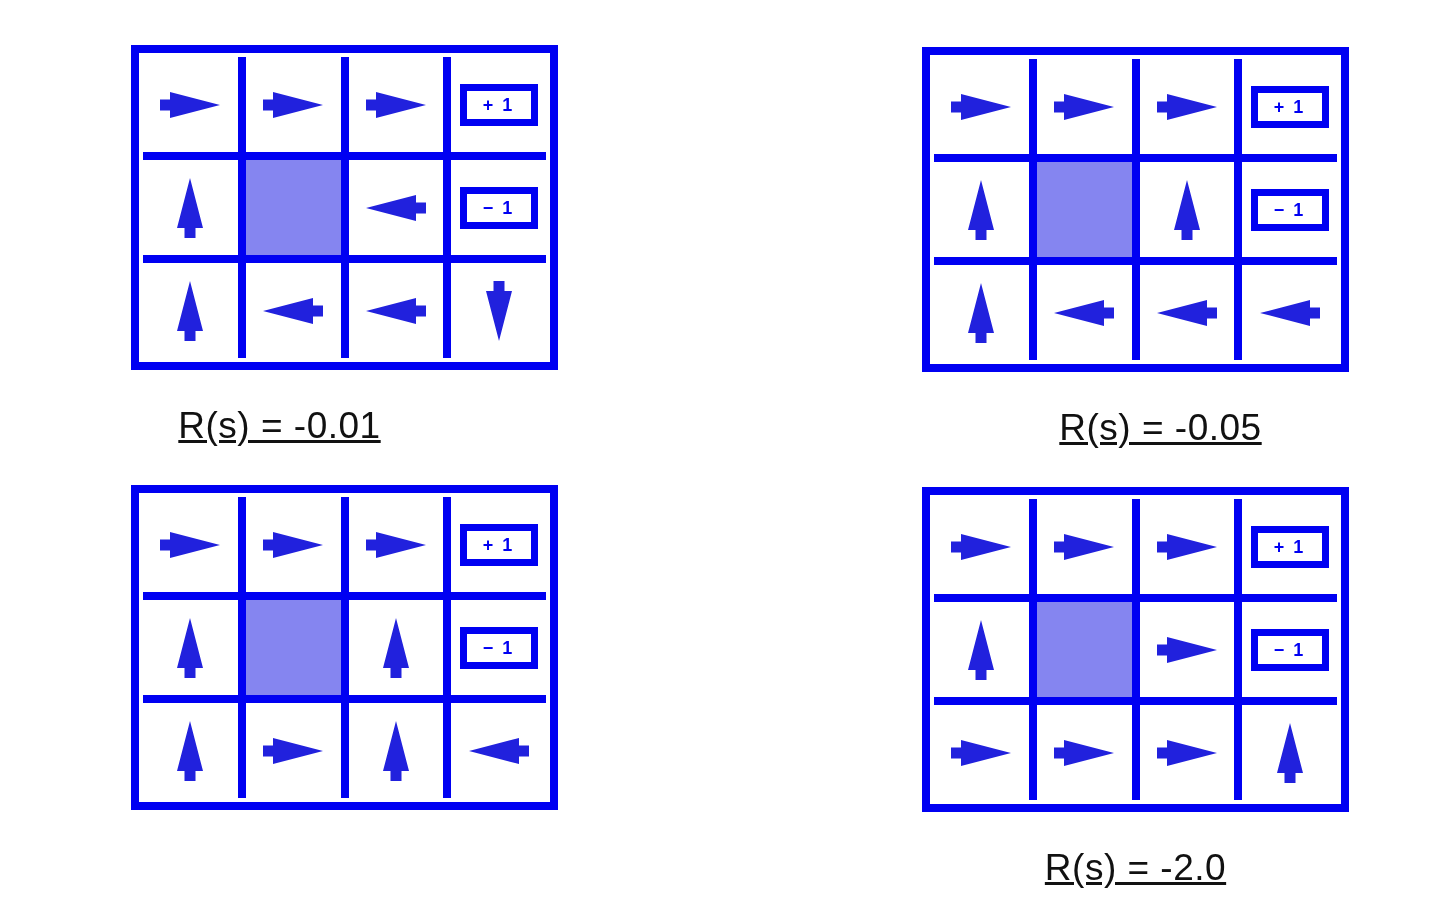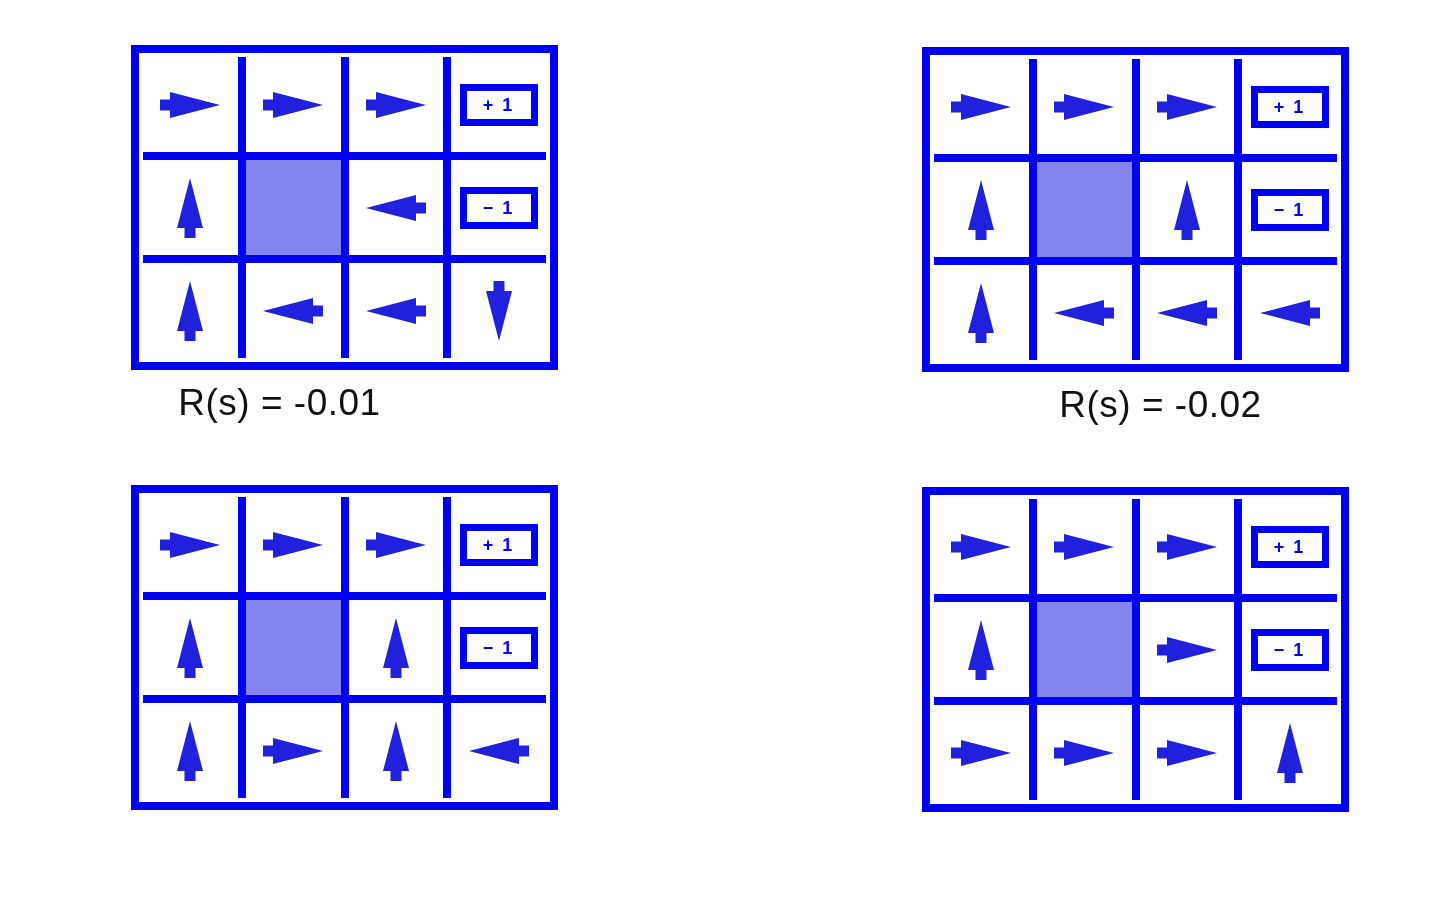--- a/index.html
+++ b/index.html
@@ -68,25 +68,26 @@
     color: var(--line);
     font-weight: bold;
     font-size: 18px;
     letter-spacing: 2px;
     line-height: 1;
     white-space: nowrap;
   }
 
   .panel-label {
     width: 427px;
-    margin-top: 12px;
+    margin-top: 35px;
     text-align: center;
     font-size: 37px;
     color: var(--labelc);
     letter-spacing: 0.5px;
+    text-decoration: underline;
   }
   .panel[data-pos="p1"] .panel-label { transform: translateX(-65px); }
   .panel[data-pos="p2"] .panel-label { transform: translateX(25px); }
   .panel[data-pos="p3"] .panel-label { transform: translateX(-55px); }
   .panel[data-pos="p4"] .panel-label { transform: translateX(0px); }
 </style>
 </head>
 <body>
 
 <div id="stage" style="--line: #0000f2; --arrow: #2121dd; --wall: #8585f0; --labelc: #111111; --bg: #ffffff;">
@@ -209,21 +210,21 @@
               <polygon points="11,1 61,14 11,27 11,19.5 1,19.5 1,8.5 11,8.5"></polygon>
             </svg>
           </div>
           <div class="cell">
             <svg viewBox="0 0 62 28" width="62" height="28" class="arrow-svg dir-left">
               <polygon points="11,1 61,14 11,27 11,19.5 1,19.5 1,8.5 11,8.5"></polygon>
             </svg>
           </div>
         </div>
     </div>
-    <div class="panel-label">R(s) = -0.02</div>
+    <div class="panel-label">R(s) = -0.05</div>
   </div>
 
   <div class="panel" data-pos="p3">
     <div class="gridworld">
       <div class="grid-inner">
           <div class="cell">
             <svg viewBox="0 0 62 28" width="62" height="28" class="arrow-svg dir-right">
               <polygon points="11,1 61,14 11,27 11,19.5 1,19.5 1,8.5 11,8.5"></polygon>
             </svg>
           </div>
@@ -336,15 +337,16 @@
               <polygon points="11,1 61,14 11,27 11,19.5 1,19.5 1,8.5 11,8.5"></polygon>
             </svg>
           </div>
           <div class="cell">
             <svg viewBox="0 0 62 28" width="62" height="28" class="arrow-svg dir-up">
               <polygon points="11,1 61,14 11,27 11,19.5 1,19.5 1,8.5 11,8.5"></polygon>
             </svg>
           </div>
         </div>
     </div>
+    <div class="panel-label">R(s) = -2.0</div>
   </div>
 
 </div>
 
 </body></html>

